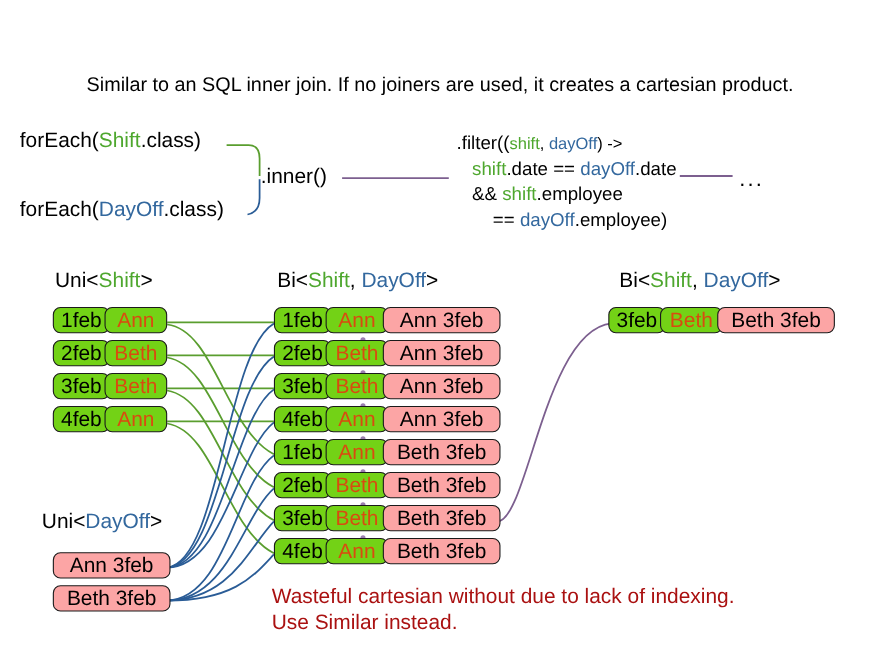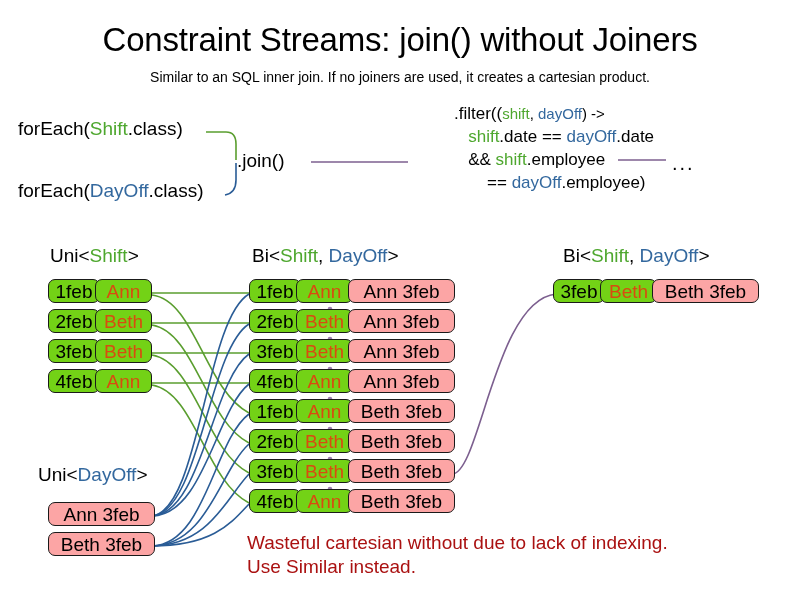--- a/index.html
+++ b/index.html
@@ -36,38 +36,37 @@
     font-size: 33px;
     line-height: 40px;
     letter-spacing: -0.2px;
     white-space: nowrap;
   }
   .subtitle {
     position: absolute;
     left: 0; top: 68px;
     width: 800px;
     text-align: center;
-    font-size: 14px;
+    font-size: 18px;
     line-height: 18px;
   }
   
   .code {
     position: absolute;
     font-size: 19px;
     line-height: 22px;
     white-space: nowrap;
   }
   .code-foreach-shift { left: 18px; top: 118px; }
   .code-foreach-dayoff { left: 18px; top: 180px; }
   .code-join { left: 237px; top: 150px; }
   .code-filter {
-    left: 415px; top: 102px;
+    left: 415px; top: 118px;
     font-size: 17px;
     line-height: 23px;
-    margin-left: 39px;
   }
   .code-filter .ln { display: block; white-space: pre; }
   .code-ellipsis {
     left: 672px; top: 152px;
     font-size: 20px;
     letter-spacing: 2px;
   }
   .shift { color: #4ea72e; }
   .dayoff { color: #33689e; }
   .small { font-size: 15px; }
@@ -161,32 +160,31 @@
       <circle cx="330" cy="339" r="2.3"></circle>
       <circle cx="330" cy="369" r="2.3"></circle>
       <circle cx="330" cy="399" r="2.3"></circle>
       <circle cx="330" cy="429" r="2.3"></circle>
       <circle cx="330" cy="459" r="2.3"></circle>
       <circle cx="330" cy="489" r="2.3"></circle>
       <circle cx="637" cy="285" r="2.3"></circle>
     </g>
   </svg>
 
-  <div class="title">Constraint Streams: join() without Joiners</div>
   <div class="subtitle">Similar to an SQL inner join. If no joiners are used, it creates a cartesian product.</div>
 
   <div class="code code-foreach-shift">
     <span>forEach(</span><span class="shift">Shift</span><span>.class)</span>
   </div>
 
   <div class="code code-foreach-dayoff">
     <span>forEach(</span><span class="dayoff">DayOff</span><span>.class)</span>
   </div>
 
-  <div class="code code-join">.join()</div>
+  <div class="code code-join">.inner()</div>
 
   <div class="code code-filter">
     <span class="ln"><span>.filter((</span><span class="shift small">shift</span><span class="small">, </span><span class="dayoff small">dayOff</span><span class="small">) -&gt;</span></span>
     <span class="ln">&nbsp;&nbsp;&nbsp;<span class="shift">shift</span><span>.date == </span><span class="dayoff">dayOff</span><span>.date</span></span>
     <span class="ln">&nbsp;&nbsp;&nbsp;<span>&amp;&amp; </span><span class="shift">shift</span><span>.employee</span></span>
     <span class="ln">&nbsp;&nbsp;&nbsp;&nbsp;&nbsp;&nbsp;&nbsp;<span>== </span><span class="dayoff">dayOff</span><span>.employee)</span></span>
   </div>
 
   <div class="code code-ellipsis">...</div>
 

